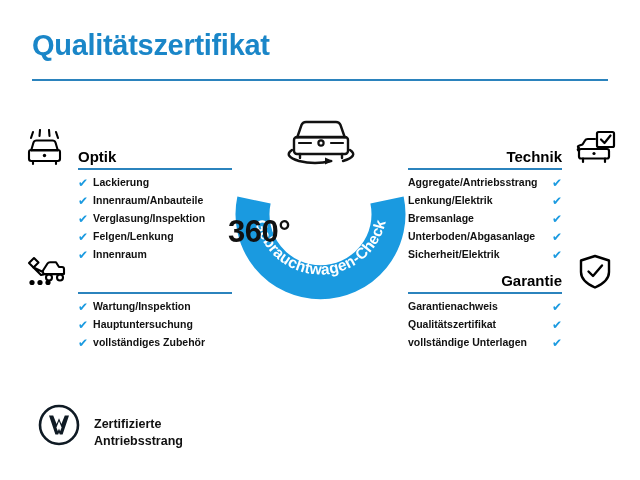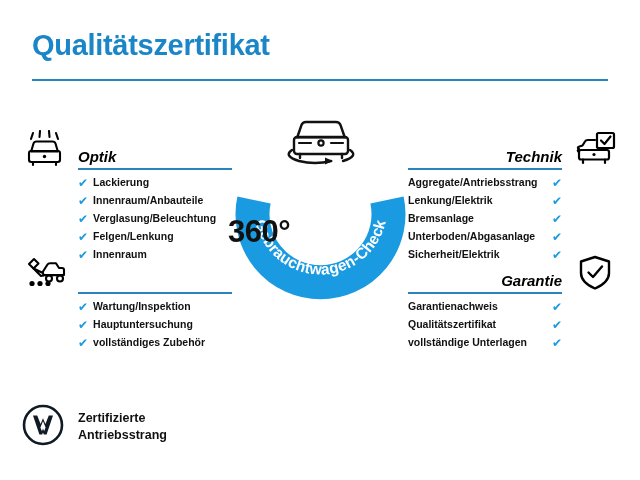--- a/index.html
+++ b/index.html
@@ -50,23 +50,21 @@
   .section {
     position: absolute;
   }
   .sec-optik   { left: 22px;  top: 128px; width: 210px; }
   .sec-wartung { left: 22px;  top: 252px; width: 210px; }
   .sec-technik { left: 408px; top: 128px; width: 210px; }
   .sec-garantie{ left: 408px; top: 252px; width: 210px; }
 
   .sec-head {
     display: flex;
-    align-items: center;
     height: 42px;
-    font-style: italic;
   }
   .sec-head.right { justify-content: flex-end; }
 
   .sec-icon {
     width: 46px;
     height: 40px;
     flex: 0 0 46px;
     display: flex;
     align-items: center;
     justify-content: center;
@@ -158,24 +156,24 @@
     font-size: 31px;
     font-weight: bold;
     color: #111111;
     letter-spacing: -0.5px;
     line-height: 1;
   }
 
   
   .footer {
     position: absolute;
-    left: 22px;
+    left: 38px;
     top: 404px;
     display: flex;
-    align-items: center;
+    align-items: flex-end;
   }
   .vw-logo { flex: 0 0 auto; }
   .footer-text {
     margin-left: 14px;
     font-size: 12.5px;
     font-weight: bold;
     line-height: 1.35;
     color: #111111;
   }
   .footer-text div { white-space: nowrap; }
@@ -217,21 +215,21 @@
       <li>
           <span class="chk left">✔</span>
           <span>Lackierung</span>
         </li>
       <li>
           <span class="chk left">✔</span>
           <span>Innenraum/Anbauteile</span>
         </li>
       <li>
           <span class="chk left">✔</span>
-          <span>Verglasung/Beleuchtung</span>
+          <span>Verglasung/Inspektion</span>
         </li>
       <li>
           <span class="chk left">✔</span>
           <span>Felgen/Lenkung</span>
         </li>
       <li>
           <span class="chk left">✔</span>
           <span>Innenraum</span>
         </li>
     </ul>

